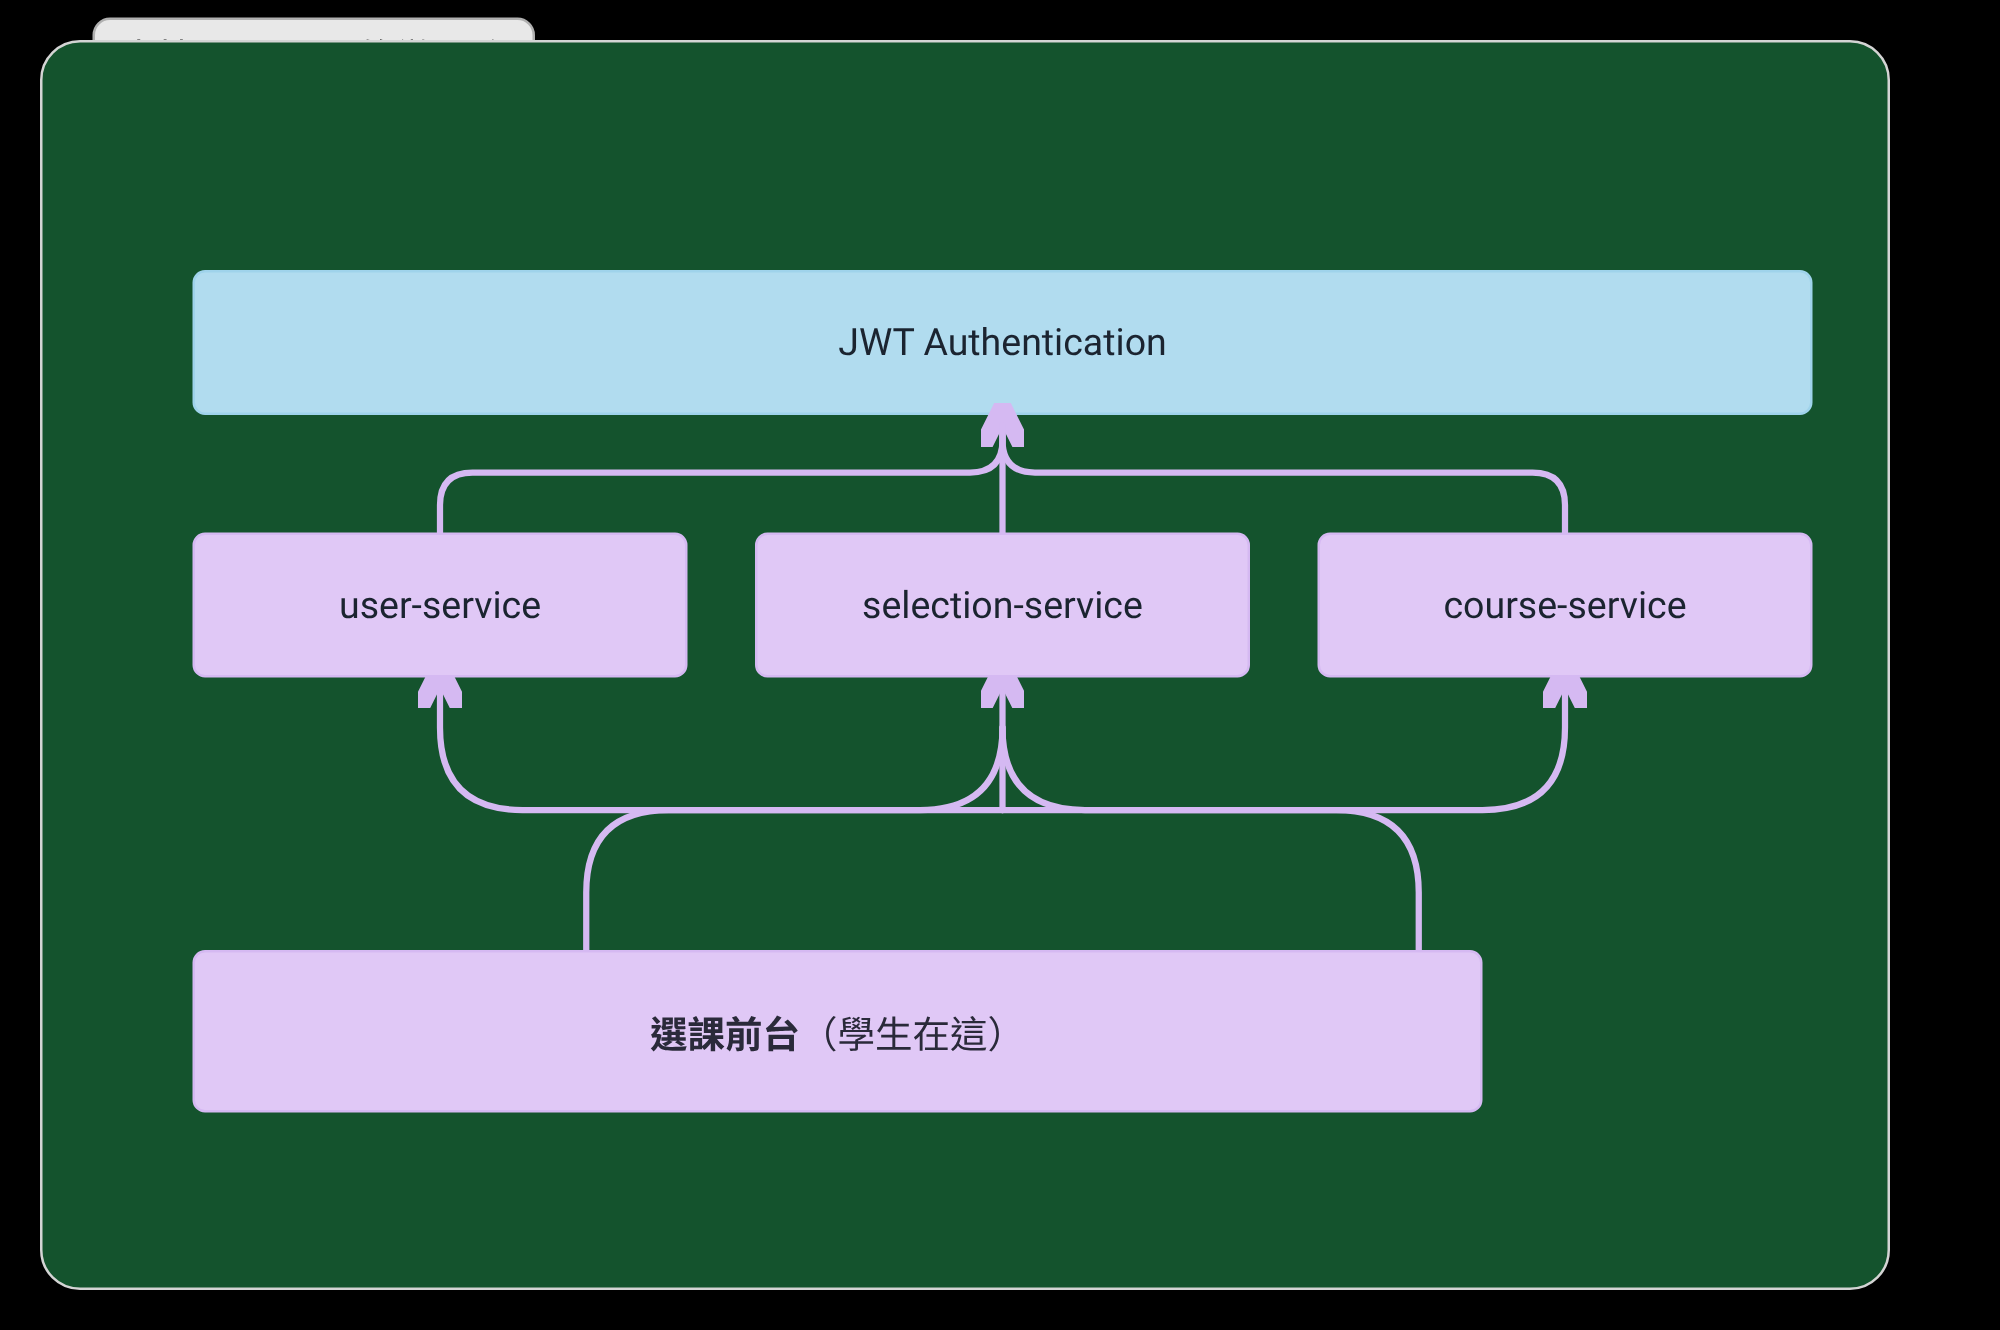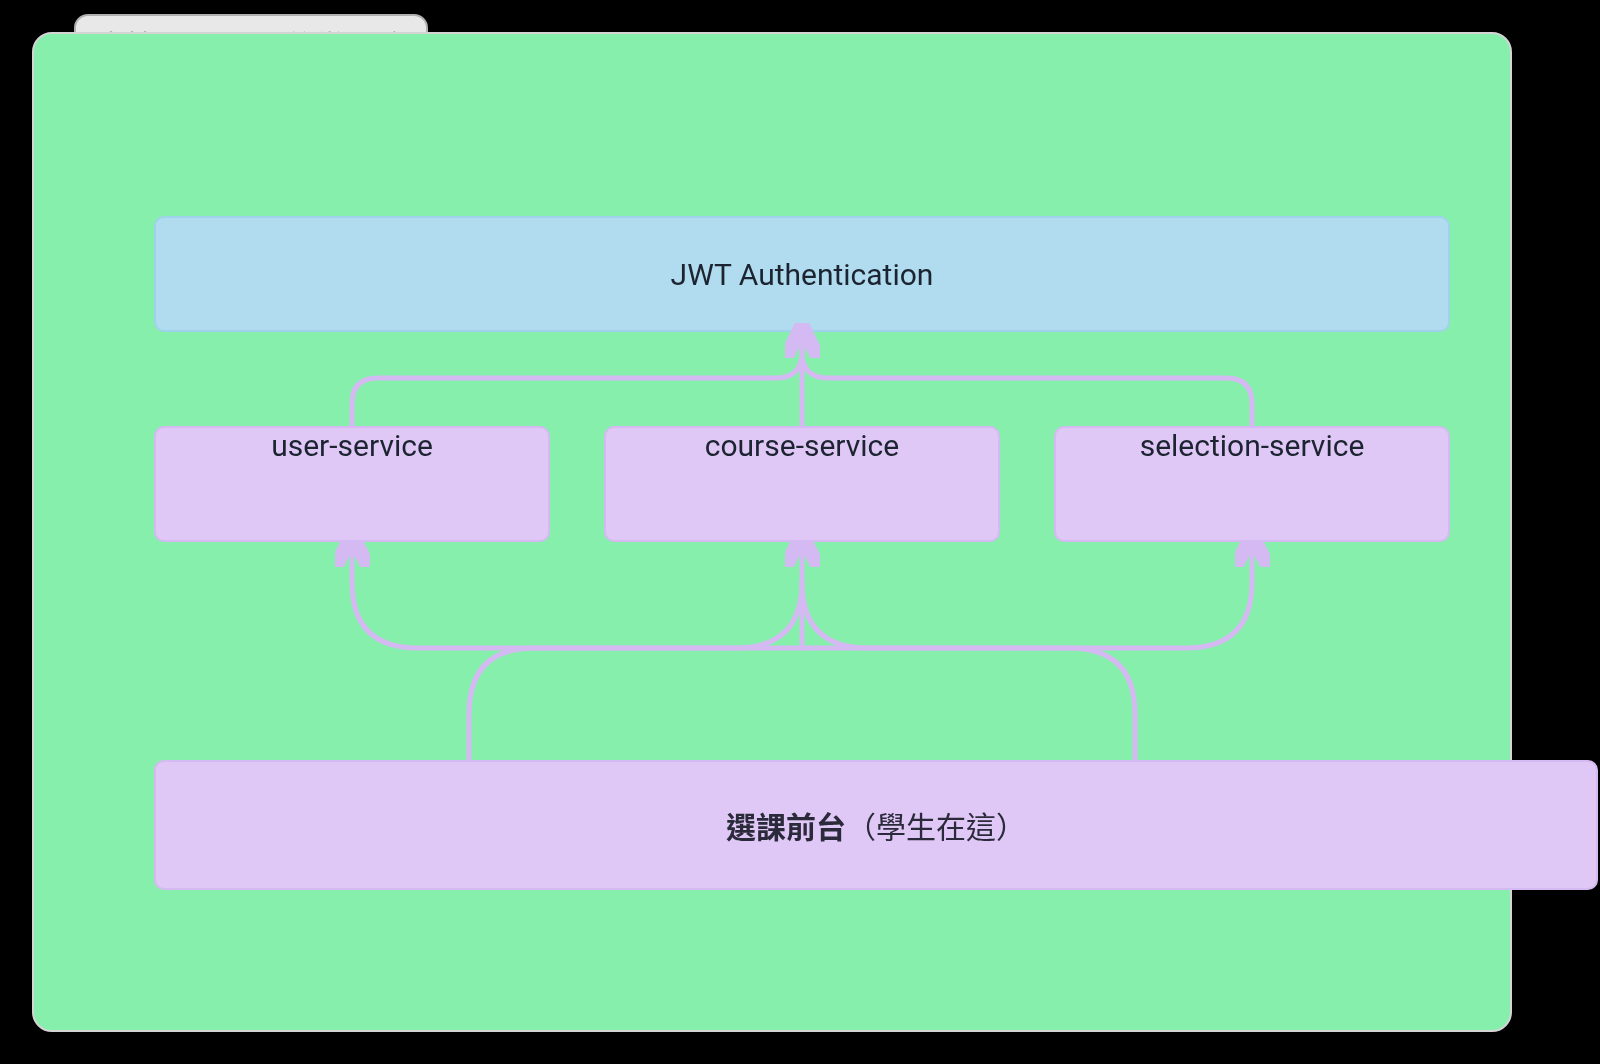--- a/index.html
+++ b/index.html
@@ -9,23 +9,23 @@
       height: 1064px;
       font-family: -apple-system, BlinkMacSystemFont, "Segoe UI", Roboto, "Helvetica Neue", Arial, "Noto Sans CJK TC", "PingFang TC", "Microsoft JhengHei", sans-serif;
       position: relative;
     }
     .container {
       position: absolute;
       left: 32px;
       top: 32px;
       width: 1480px;
       height: 1000px;
-      background: #86efac;
+      background: #14532d;
       border: 2px solid #d4d4d4;
-      border-radius: 20px;
+      border-radius: 32px;
     }
     .title-pill {
       position: absolute;
       left: 74px;
       top: 14px;
       background: #e8e8e8;
       border: 2px solid #b0b0b0;
       border-radius: 14px;
       padding: 6px 20px 8px 20px;
       font-size: 30px;
@@ -54,30 +54,30 @@
       display: flex;
       justify-content: space-between;
     }
     .svc-box {
       width: 396px;
       height: 116px;
       background: #e0c8f6;
       border: 2px solid #d5b9f2;
       border-radius: 10px;
       display: flex;
-      align-items: flex-start;
+      align-items: center;
       justify-content: center;
       font-size: 30px;
       color: #1b2430;
     }
     .client-row {
       position: absolute;
       top: 726px;
       left: 120px;
-      width: 1444px;
+      width: 1032px;
       display: flex;
       gap: 38px;
     }
     .client-box {
       flex: 1;
       height: 130px;
       background: #e0c8f6;
       border: 2px solid #d5b9f2;
       border-radius: 10px;
       display: flex;
@@ -130,24 +130,24 @@
     <path d="M 768 614 Q 768 614 702 614 L 384 614 Q 318 614 318 548 L 318 515" marker-end="url(#arrow)"></path>
     <path d="M 768 614 L 768 515" marker-end="url(#arrow)"></path>
     <path d="M 768 614 Q 768 614 834 614 L 1152 614 Q 1218 614 1218 548 L 1218 515" marker-end="url(#arrow)"></path>
   </svg>
 
   <div class="svc-row">
     <div class="svc-box">
       <span>user-service</span>
     </div>
     <div class="svc-box">
-      <span>course-service</span>
+      <span>selection-service</span>
     </div>
     <div class="svc-box">
-      <span>selection-service</span>
+      <span>course-service</span>
     </div>
   </div>
 
   <div class="client-row">
     <div class="client-box">
       <span><b>選課前台</b><span>（學生在這）</span></span>
     </div>
   </div>
 
 </div>

